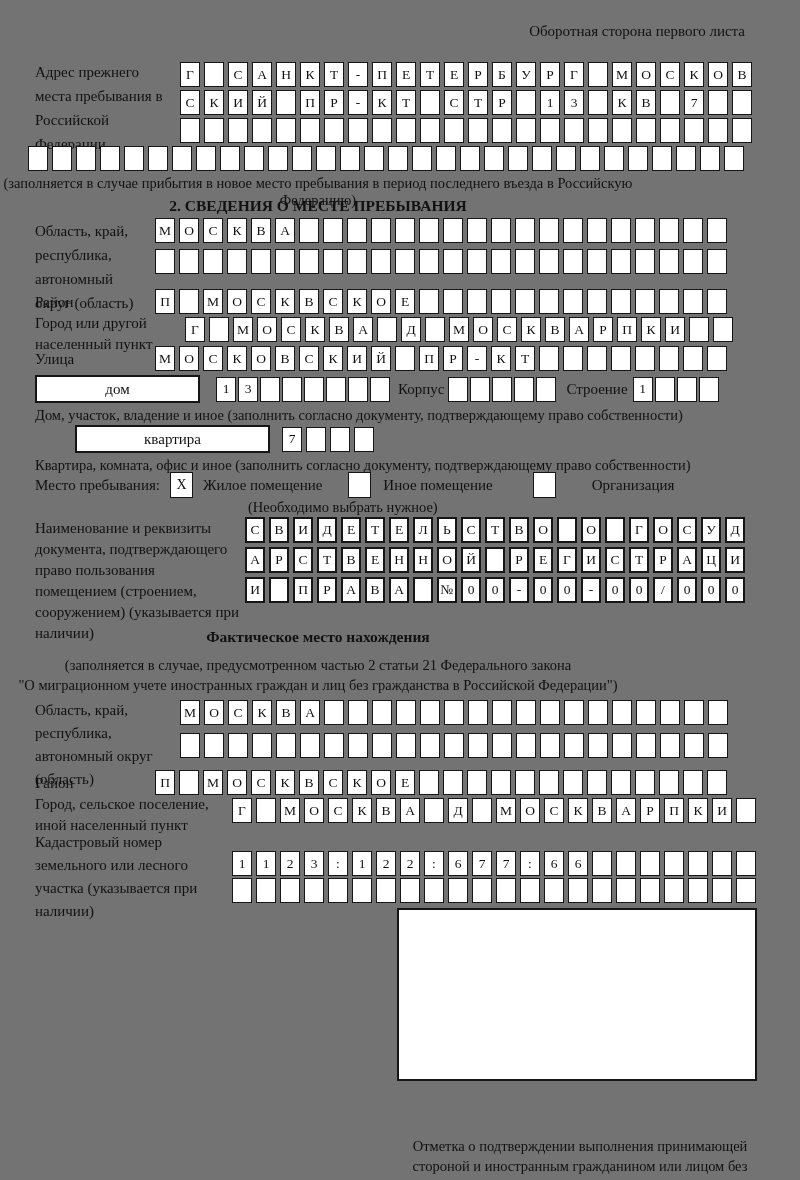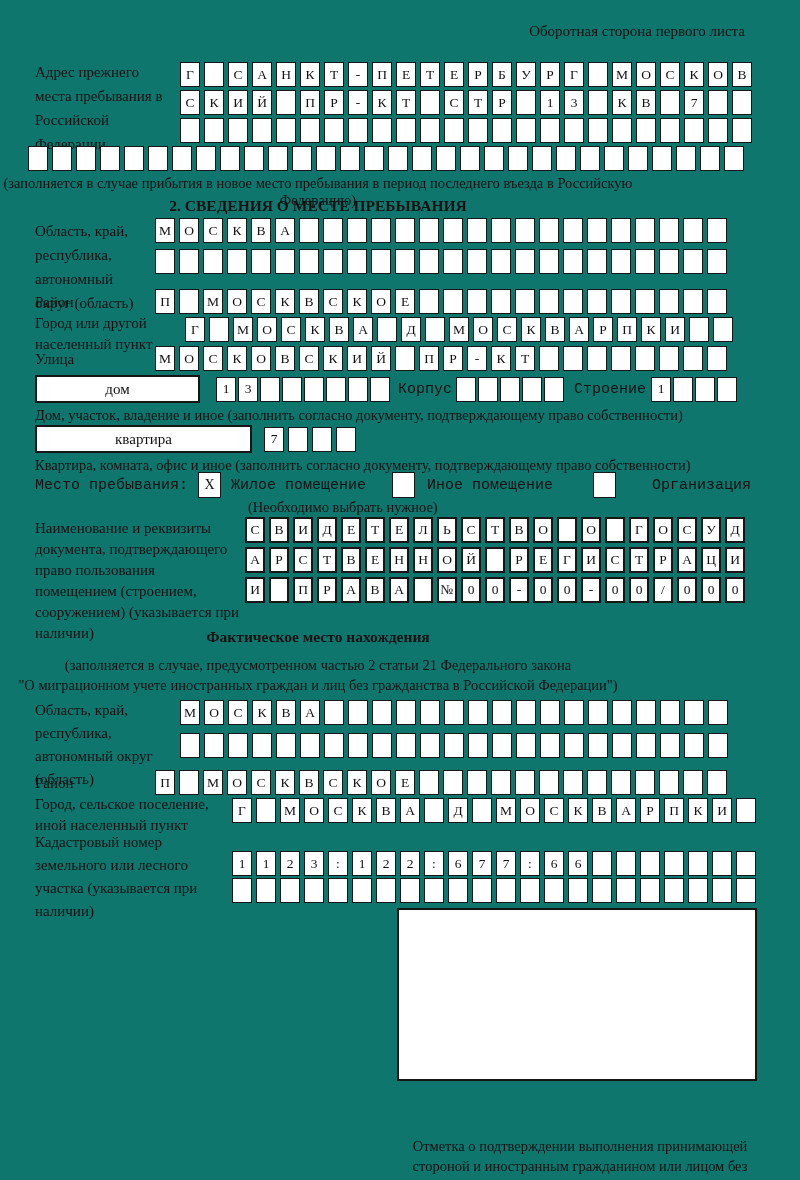--- a/index.html
+++ b/index.html
@@ -1,37 +1,37 @@
 <!DOCTYPE html>
 <html lang="ru"><head>
 <meta charset="utf-8">
 <style>
   html,body{margin:0;padding:0;background:#fff;}
-  #page{position:relative;width:800px;height:1180px;background:#0f766e;color:#111;
+  #page{position:relative;width:800px;height:1180px;background:#737373;color:#111;
         font-family:"Liberation Serif","DejaVu Serif",serif;overflow:hidden;}
   .abs{position:absolute;}
   .lbl{font-size:15px;line-height:23px;}
   .lh21{line-height:21px;}
   .lh24{line-height:24px;}
   .note{font-size:14.5px;text-align:right;}
   .bold{font-weight:bold;}
   .center{text-align:center;}
   .fullw{left:0;width:636px;}
   .row{display:flex;}
   .cell{flex:none;width:20px;height:25px;border:1.6px solid #161616;margin-right:4px;
         box-sizing:border-box;display:flex;align-items:center;justify-content:center;
         font-size:13.5px;background:#fff;}
   .doc .cell{border-width:2.2px;height:26px;}
   .tight .cell{margin-right:2px;}
   .stack .row{margin-bottom:3px;}
   .widebox{box-sizing:border-box;border:2px solid #161616;display:flex;align-items:center;
         justify-content:center;font-size:15px;background:#fff;flex:none;}
   .chk{flex:none;width:23px;height:26px;border:1.7px solid #161616;box-sizing:border-box;
         display:flex;align-items:center;justify-content:center;font-size:14px;background:#fff;}
-  .optname{font-size:15px;font-family:Liberation Mono, monospace;}
+  .optname{font-size:15px;}
   .stamp{box-sizing:border-box;border:2px solid #161616;background:#fff;}
 </style>
 </head>
 <body>
 
 <div id="page">
 
   <div class="abs lbl" style="top:20px;right:55px;">Оборотная сторона первого листа</div>
 
   <div class="abs lbl lh24" style="top:60px;left:35px;width:135px;">Адрес прежнего места пребывания в Российской Федерации</div>
@@ -314,21 +314,21 @@
     <div class="row tight" style="margin-left:5px;">
         <span class="cell">1</span>
         <span class="cell"></span>
         <span class="cell"></span>
         <span class="cell"></span>
       </div>
   </div>
   <div class="abs note" style="top:407px;left:35px;">Дом, участок, владение и иное (заполнить согласно документу, подтверждающему право собственности)</div>
 
   <div class="abs" style="top:425px;left:35px;display:flex;align-items:center;">
-    <div class="widebox" style="width:217px;height:28px;">квартира</div>
+    <div class="widebox" style="width:195px;height:28px;margin-left:40px;">квартира</div>
     <div class="row" style="margin-left:12px;">
         <span class="cell">7</span>
         <span class="cell"></span>
         <span class="cell"></span>
         <span class="cell"></span>
       </div>
   </div>
   <div class="abs note" style="top:457px;left:35px;">Квартира, комната, офис и иное (заполнить согласно документу, подтверждающему право собственности)</div>
 
   <div class="abs" style="top:472px;left:35px;display:flex;align-items:center;">

